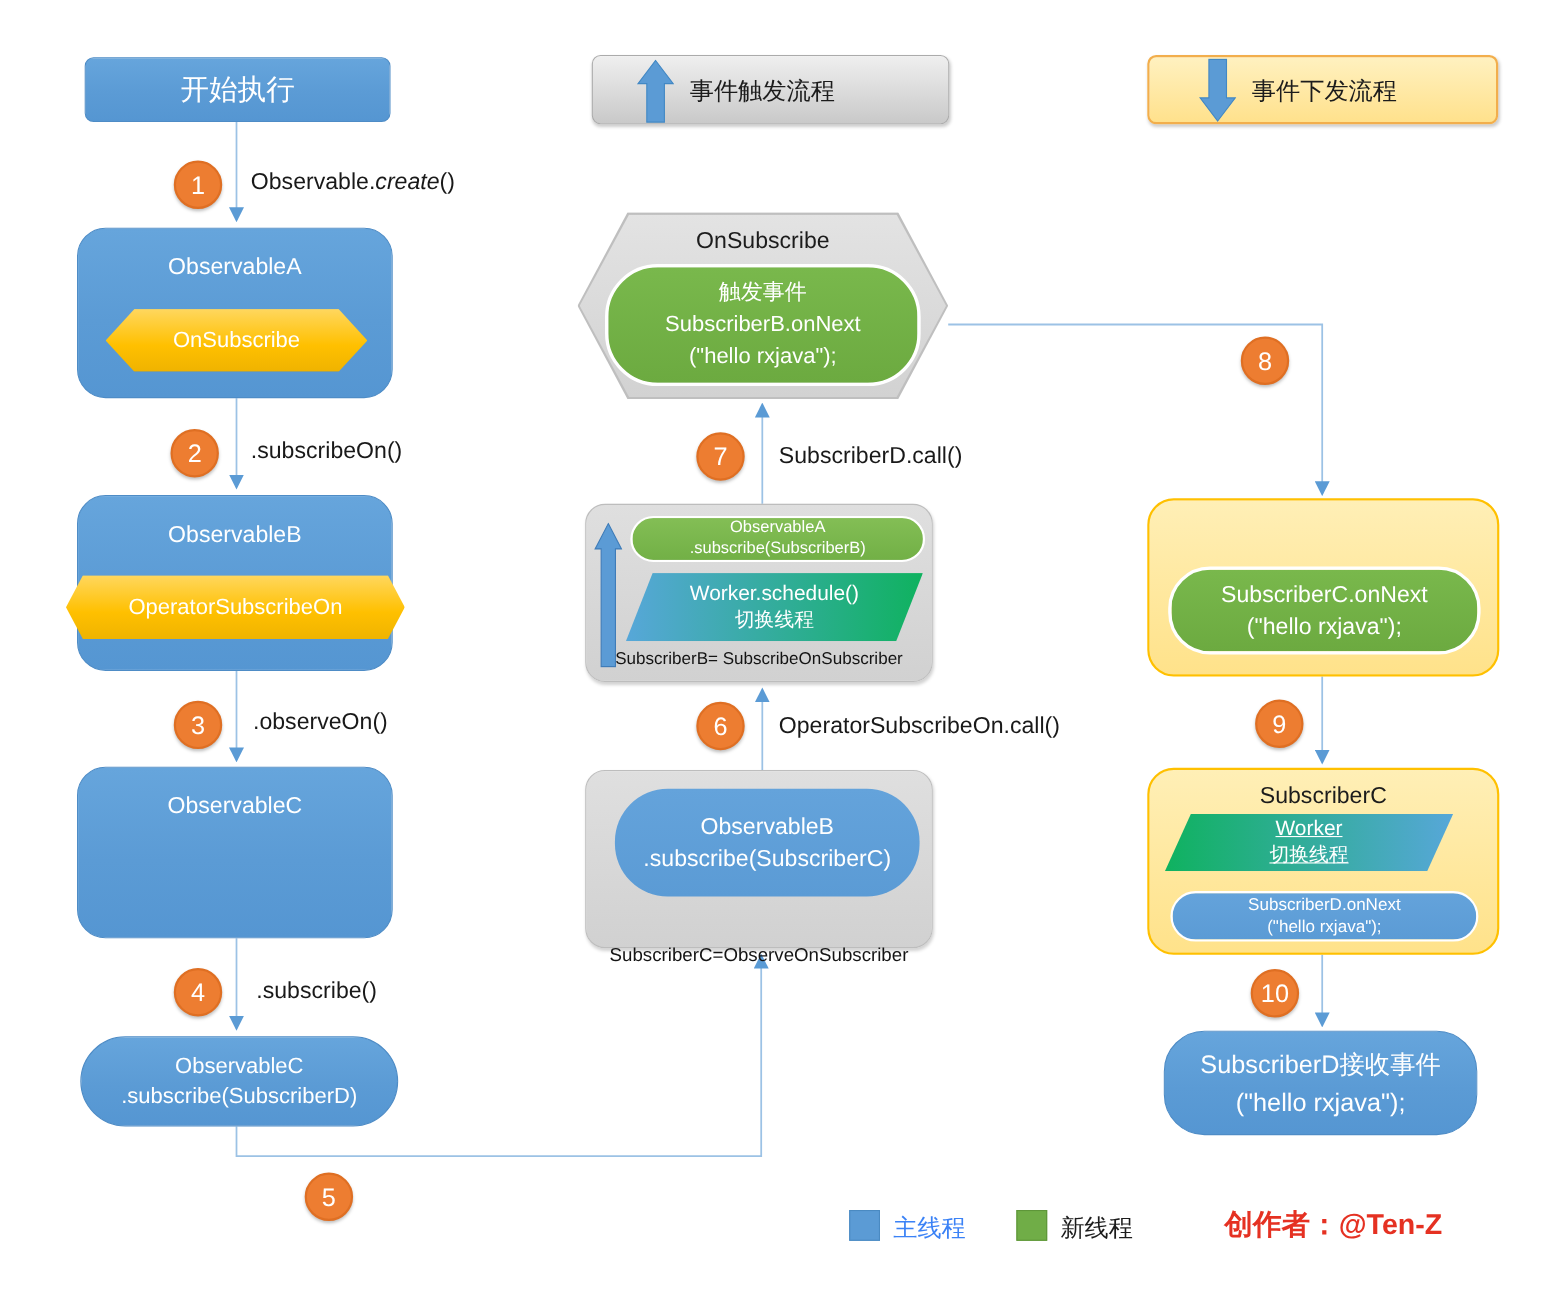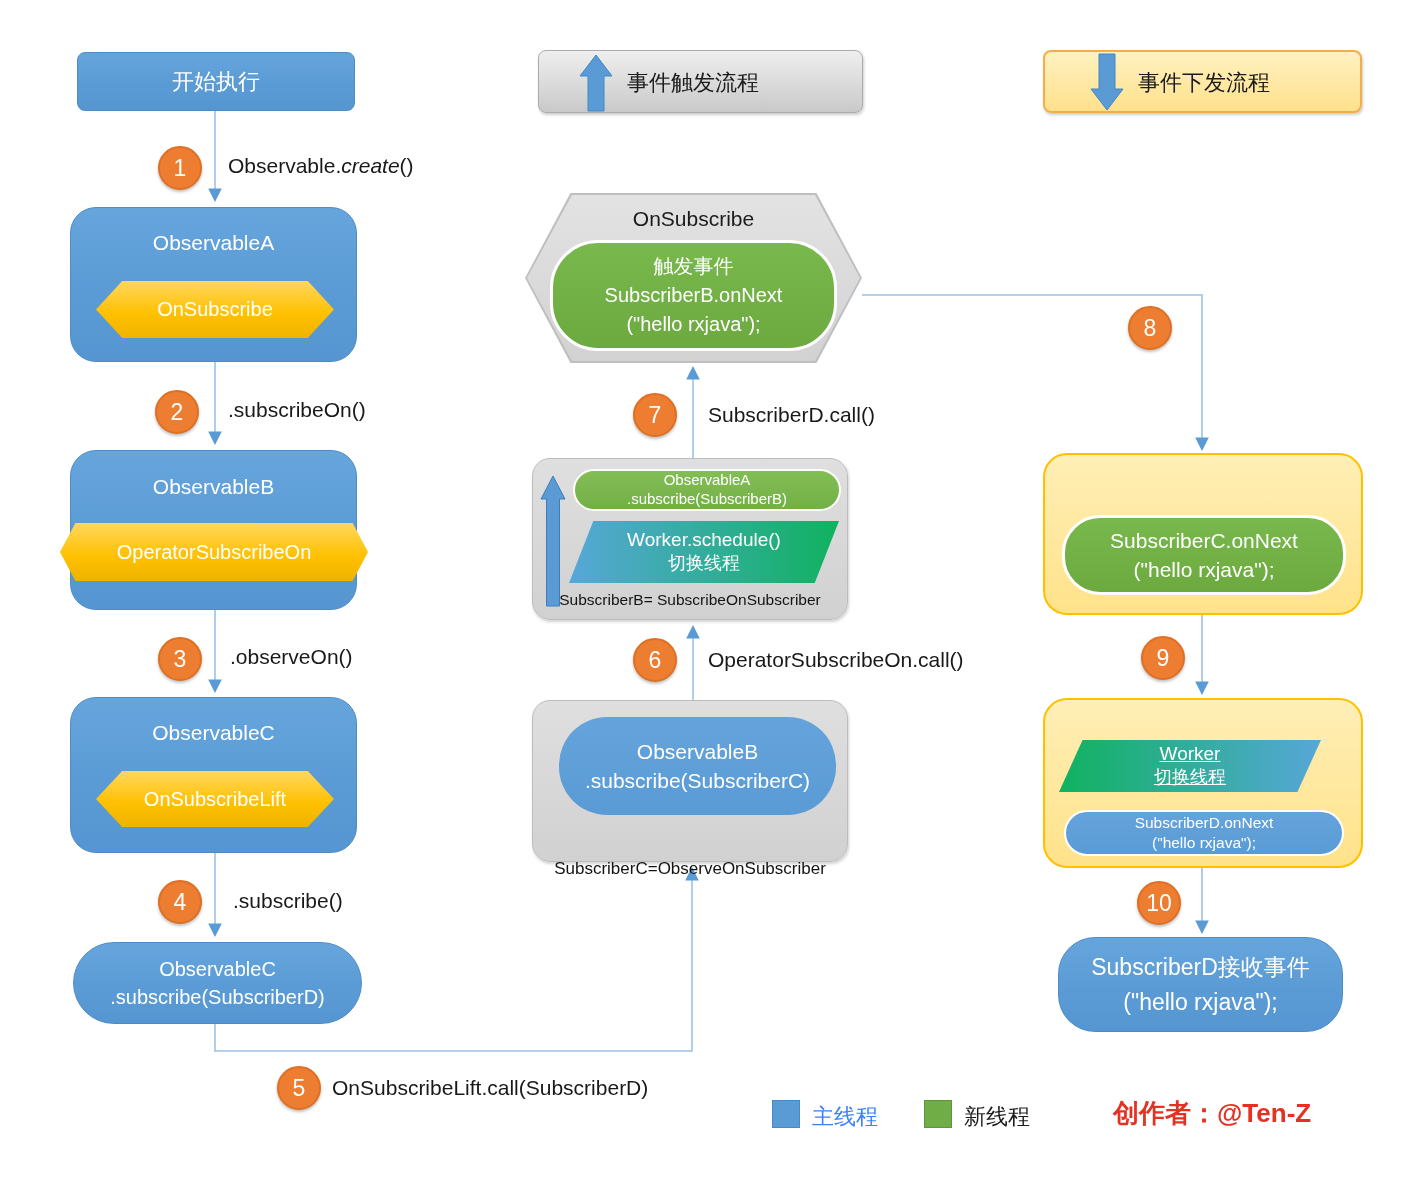--- a/index.html
+++ b/index.html
@@ -69,21 +69,21 @@
     <path d="M215,610 V691" fill="none" stroke="#9CC2E5" stroke-width="1.6" marker-end="url(#arr)"></path>
     <path d="M215,853 V935" fill="none" stroke="#9CC2E5" stroke-width="1.6" marker-end="url(#arr)"></path>
     <path d="M215,1024 V1051 H692 V869" fill="none" stroke="#9CC2E5" stroke-width="1.6" marker-end="url(#arr)"></path>
     <path d="M693,700 V627" fill="none" stroke="#9CC2E5" stroke-width="1.6" marker-end="url(#arr)"></path>
     <path d="M693,458 V368" fill="none" stroke="#9CC2E5" stroke-width="1.6" marker-end="url(#arr)"></path>
     <path d="M862,295 H1202 V449" fill="none" stroke="#9CC2E5" stroke-width="1.6" marker-end="url(#arr)"></path>
     <path d="M1202,615 V693" fill="none" stroke="#9CC2E5" stroke-width="1.6" marker-end="url(#arr)"></path>
     <path d="M1202,868 V932" fill="none" stroke="#9CC2E5" stroke-width="1.6" marker-end="url(#arr)"></path>
   </svg>
 
-  <div class="abs bluebox cc serif" style="left:77px;top:52px;width:278px;height:59px;border-radius:8px;font-size:22px;">
+  <div class="abs bluebox cc serif" style="left:77px;top:52px;width:278px;height:59px;border-radius:8px;font-size:26px;">
     <span>开始执行</span>
   </div>
 
   <div class="abs grayheader" style="left:538px;top:50px;width:325px;height:63px;">
     <svg class="abs" style="left:40px;top:3px;" width="34" height="58">
       <polygon points="17,1 33,22 25,22 25,57 9,57 9,22 1,22" fill="#5B9BD5" stroke="#4288C4" stroke-width="1"></polygon>
     </svg>
     <div class="abs serif" style="left:88px;top:17px;font-size:22px;color:#1c1c1c;">事件触发流程</div>
   </div>
 
@@ -122,39 +122,35 @@
     </div>
   </div>
 
   <div class="abs circle" style="left:158px;top:637px;">
     <span>3</span>
   </div>
   <div class="abs steplabel" style="left:230px;top:645px;">.observeOn()</div>
 
   <div class="abs bluebox rounded" style="left:70px;top:697px;width:287px;height:156px;">
     <div class="node-title abs" style="top:23px;">ObservableC</div>
-    <div class="abs hex-gold clip-hex-s" style="left:25px;top:73px;width:238px;height:56px;">
-      <span>OnSubscribeLift</span>
-    </div>
   </div>
 
   <div class="abs circle" style="left:158px;top:880px;">
     <span>4</span>
   </div>
   <div class="abs steplabel" style="left:233px;top:889px;">.subscribe()</div>
 
   <div class="abs bluebox stadium col" style="left:73px;top:942px;width:289px;height:82px;font-size:20px;line-height:1.4;">
     <div>ObservableC</div>
     <div>.subscribe(SubscriberD)</div>
   </div>
 
   <div class="abs circle" style="left:277px;top:1066px;">
     <span>5</span>
   </div>
-  <div class="abs steplabel" style="left:332px;top:1076px;">OnSubscribeLift.call(SubscriberD)</div>
 
   <div class="abs" style="left:525px;top:193px;width:337px;height:170px;">
     <div class="abs clip-hex-big" style="left:0;top:0;width:337px;height:170px;background:#BFBFBF;"></div>
     <div class="abs clip-hex-big" style="left:2px;top:2px;width:333px;height:166px;background:linear-gradient(180deg,#E3E3E3,#D2D2D2);"></div>
     <div class="abs black-title" style="top:14px;">OnSubscribe</div>
     <div class="abs greenpill col serif" style="left:25px;top:47px;width:287px;height:111px;border-radius:48px;font-size:20px;line-height:1.45;">
       <div>触发事件</div>
       <div style="font-family:'Liberation Sans','DejaVu Sans',sans-serif;">SubscriberB.onNext</div>
       <div style="font-family:'Liberation Sans','DejaVu Sans',sans-serif;">("hello rxjava");</div>
     </div>
@@ -202,20 +198,21 @@
       <div>SubscriberC.onNext</div>
       <div>("hello rxjava");</div>
     </div>
   </div>
 
   <div class="abs circle" style="left:1141px;top:636px;">
     <span>9</span>
   </div>
 
   <div class="abs yellowbox" style="left:1043px;top:698px;width:320px;height:170px;">
+    <div class="abs black-title" style="top:12px;">SubscriberC</div>
     <div class="abs para2 col" style="left:14px;top:40px;width:262px;height:52px;text-decoration:underline;">
       <div style="font-size:19px;">Worker</div>
       <div class="serif" style="font-size:18px;">切换线程</div>
     </div>
     <div class="abs bluepill bluepill-bordered col" style="left:19px;top:110px;width:280px;height:46px;border-radius:23px;font-size:15.5px;line-height:1.3;">
       <div>SubscriberD.onNext</div>
       <div>("hello rxjava");</div>
     </div>
   </div>
 

